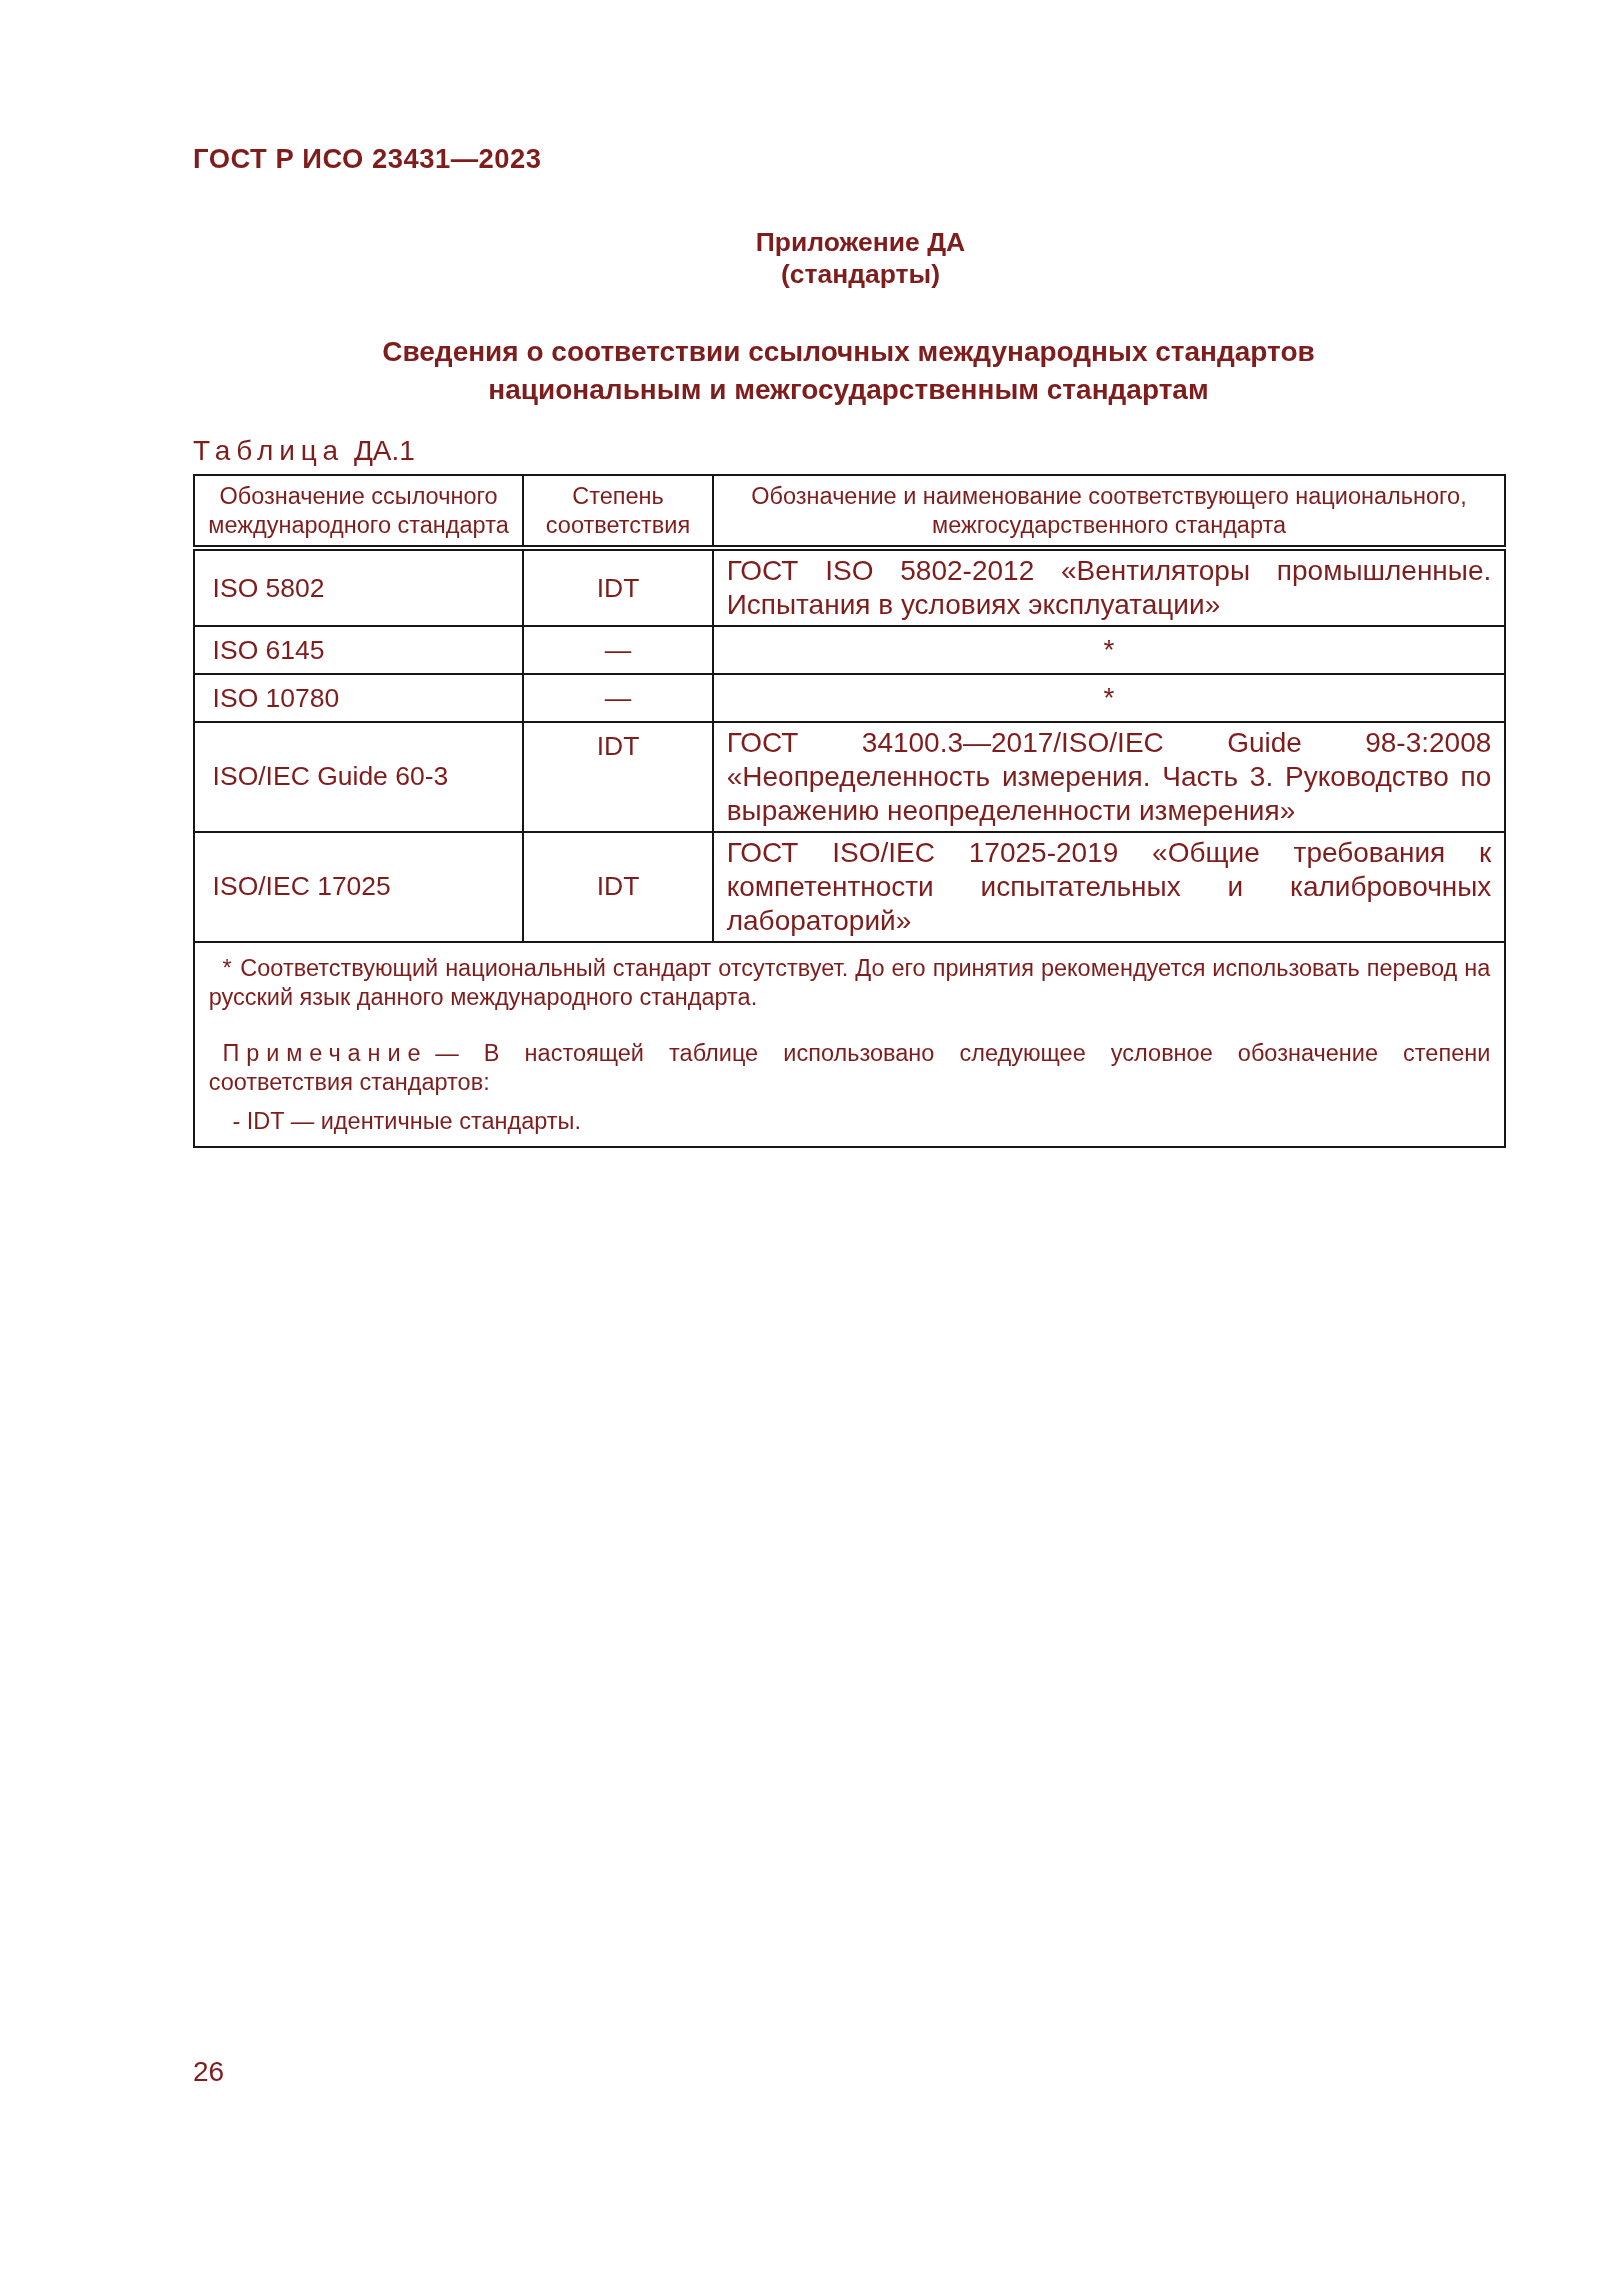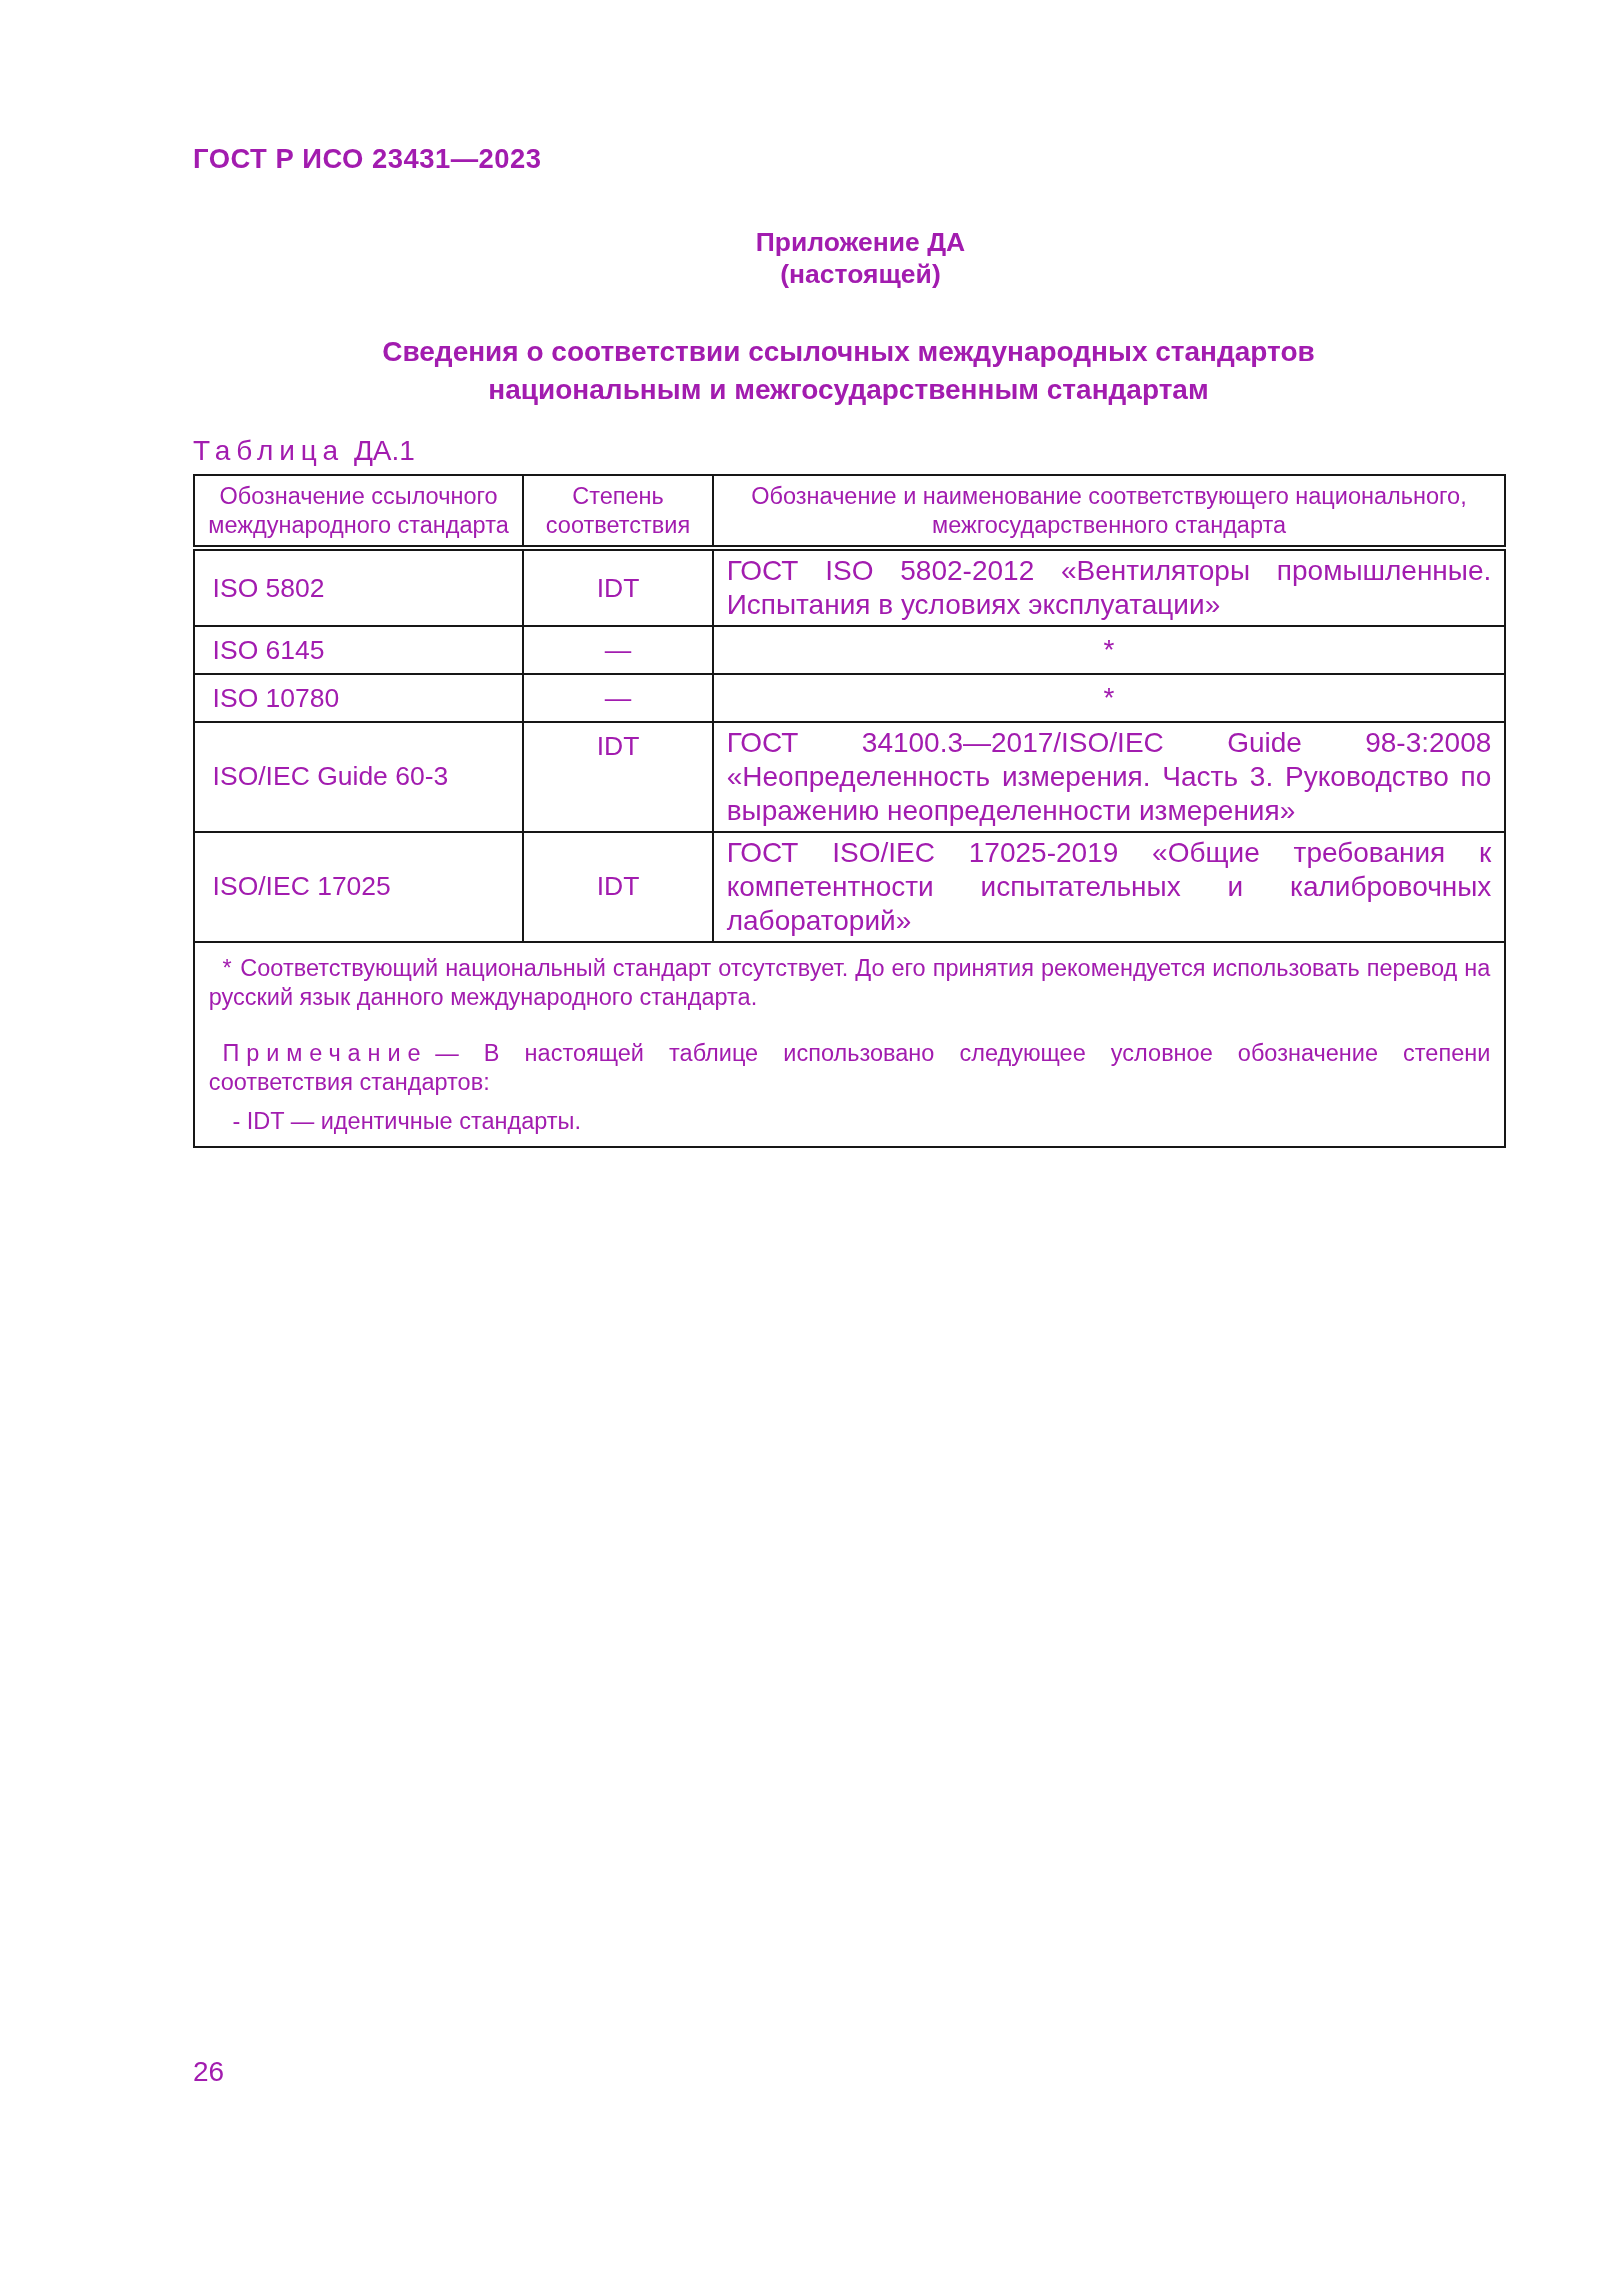--- a/index.html
+++ b/index.html
@@ -2,21 +2,21 @@
 <html lang="ru"><head>
 <meta charset="utf-8">
 <style>
   html, body { margin: 0; padding: 0; background: #ffffff; }
   .page {
     position: relative;
     width: 1621px;
     height: 2293px;
     background: #ffffff;
     font-family: "Liberation Sans", sans-serif;
-    color: #a21caf;
+    color: #7f1d1d;
     overflow: hidden;
   }
   .doc-header {
     position: absolute;
     left: 193px;
     top: 143px;
     font-size: 27.4px;
     font-weight: bold;
     letter-spacing: 0.5px;
   }
@@ -117,21 +117,21 @@
 </style>
 </head>
 <body>
 
 <div class="page">
 
   <div class="doc-header">ГОСТ Р ИСО 23431—2023</div>
 
   <div class="appendix-block">
     <div>Приложение ДА</div>
-    <div>(настоящей)</div>
+    <div>(стандарты)</div>
   </div>
 
   <div class="doc-title">
     <div>Сведения о соответствии ссылочных международных стандартов</div>
     <div>национальным и межгосударственным стандартам</div>
   </div>
 
   <div class="table-caption">
     <span class="spaced">Таблица</span><span class="cap-num">ДА.1</span>
   </div>

